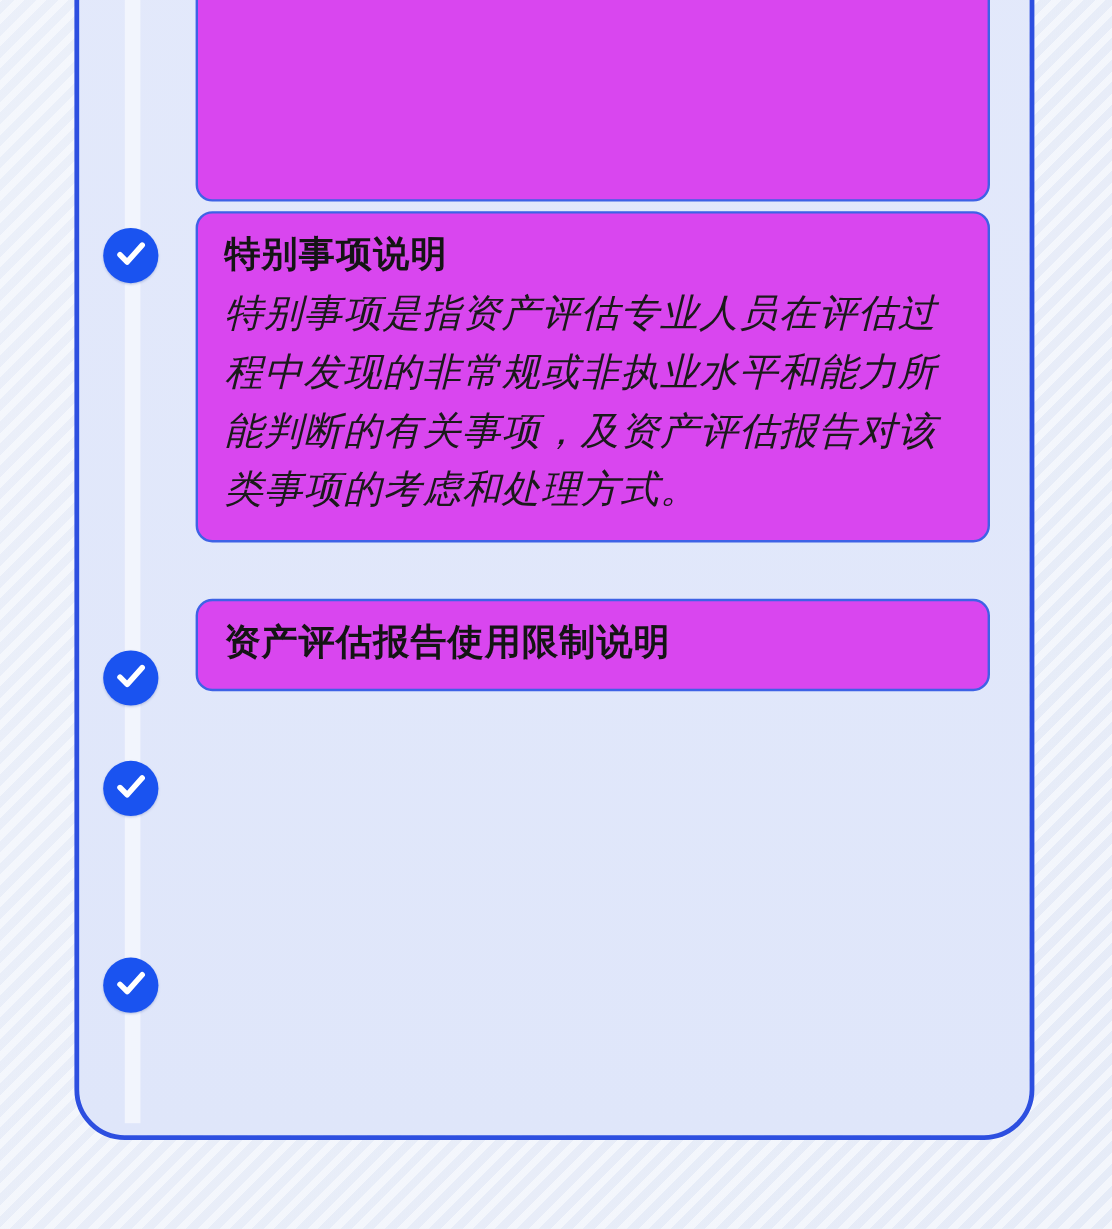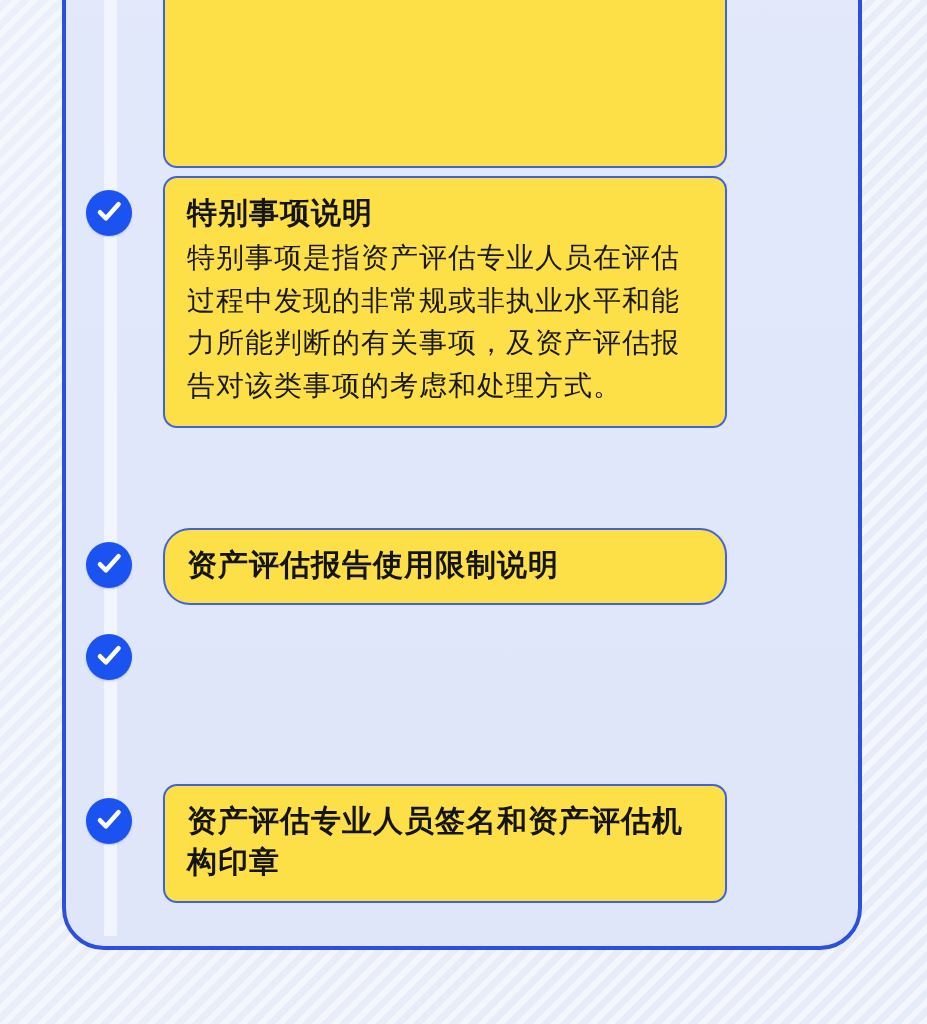--- a/index.html
+++ b/index.html
@@ -66,41 +66,42 @@
     left: 0;
     top: 0;
     width: 927px;
     height: 1024px;
     z-index: 3;
   }
 
   .item {
     position: absolute;
     left: 163px;
-    width: 564px;
+    width: 662px;
     box-sizing: border-box;
-    background: #fde047;
+    background: #d946ef;
     border: 2px solid #3e62e6;
     border-radius: 14px;
     padding: 14px 22px 18px 22px;
   }
 
   .item .title {
     font-size: 30px;
     font-weight: bold;
     color: #141414;
     letter-spacing: 1px;
     line-height: 1.38;
   }
   .item .body {
-    font-size: 28px;
+    font-size: 32px;
     color: #1a1a1a;
     line-height: 1.52;
     letter-spacing: 1px;
     margin-top: 4px;
+    font-style: italic;
   }
 
   
   .check {
     position: absolute;
     width: 46px;
     height: 46px;
     border-radius: 50%;
     background: #1a53f0;
     z-index: 4;
@@ -110,21 +111,21 @@
     display: block;
     position: absolute;
     left: 50%;
     top: 50%;
     transform: translate(-50%, -54%);
   }
 
   
   #item-0 { top: -230px; height: 398px; }
   #item-1 { top: 176px; }
-  #item-2 { top: 528px; border-radius: 27px; }
+  #item-2 { top: 499px; }
   #item-3 { top: 620px; }
   #item-4 { top: 784px; }
 
   #check-1 { left: 86px; top: 190px; }
   #check-2 { left: 86px; top: 542px; }
   #check-3 { left: 86px; top: 634px; }
   #check-4 { left: 86px; top: 798px; }
 </style>
 </head>
 <body>
@@ -163,17 +164,14 @@
     <svg width="30" height="30" viewBox="0 0 30 30" aria-hidden="true">
       <path d="M6 15.5 L12 21.5 L24.5 7.5" fill="none" stroke="#ffffff" stroke-width="4.6" stroke-linecap="round" stroke-linejoin="round"></path>
     </svg>
   </div>
 
   <div class="check" id="check-4">
     <svg width="30" height="30" viewBox="0 0 30 30" aria-hidden="true">
       <path d="M6 15.5 L12 21.5 L24.5 7.5" fill="none" stroke="#ffffff" stroke-width="4.6" stroke-linecap="round" stroke-linejoin="round"></path>
     </svg>
   </div>
-  <div class="item" id="item-4">
-    <div class="title">资产评估专业人员签名和资产评估机构印章</div>
-  </div>
 
 </div>
 
 </body></html>

